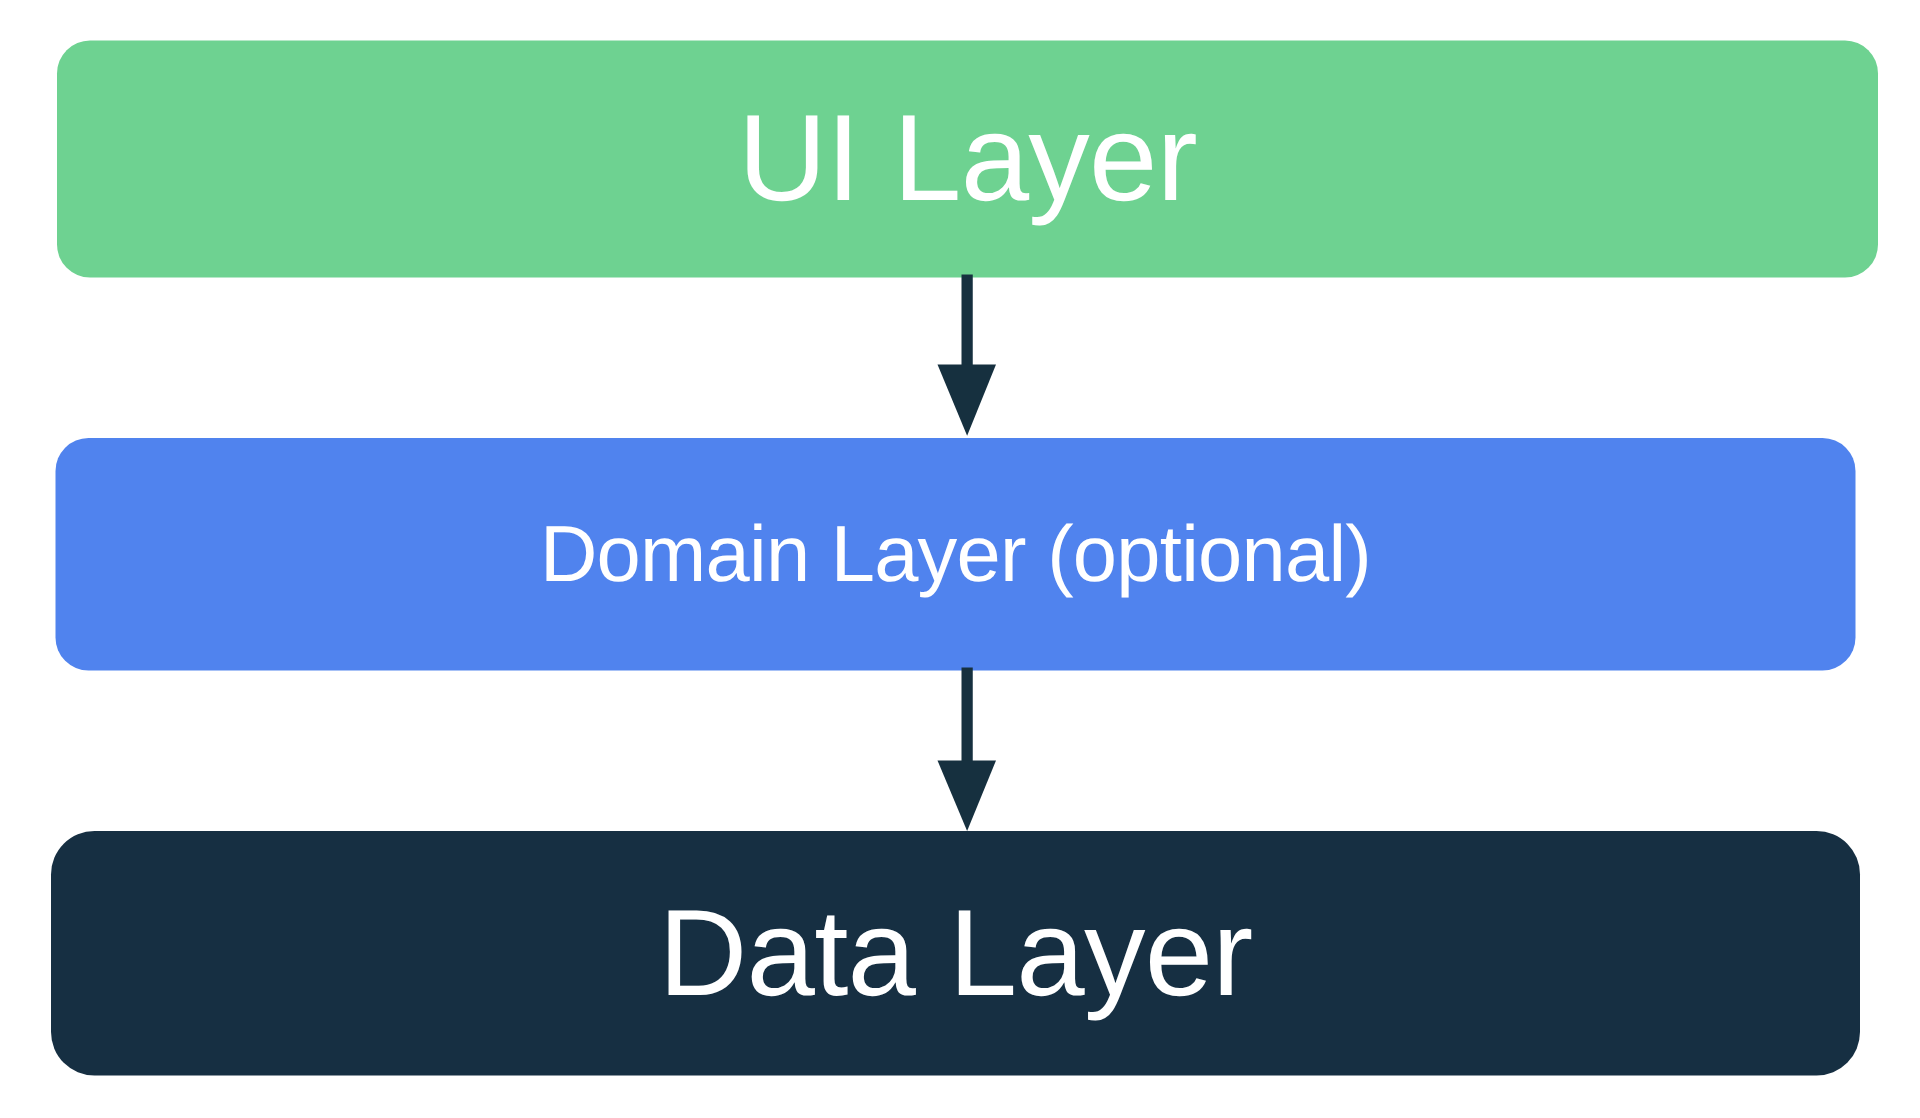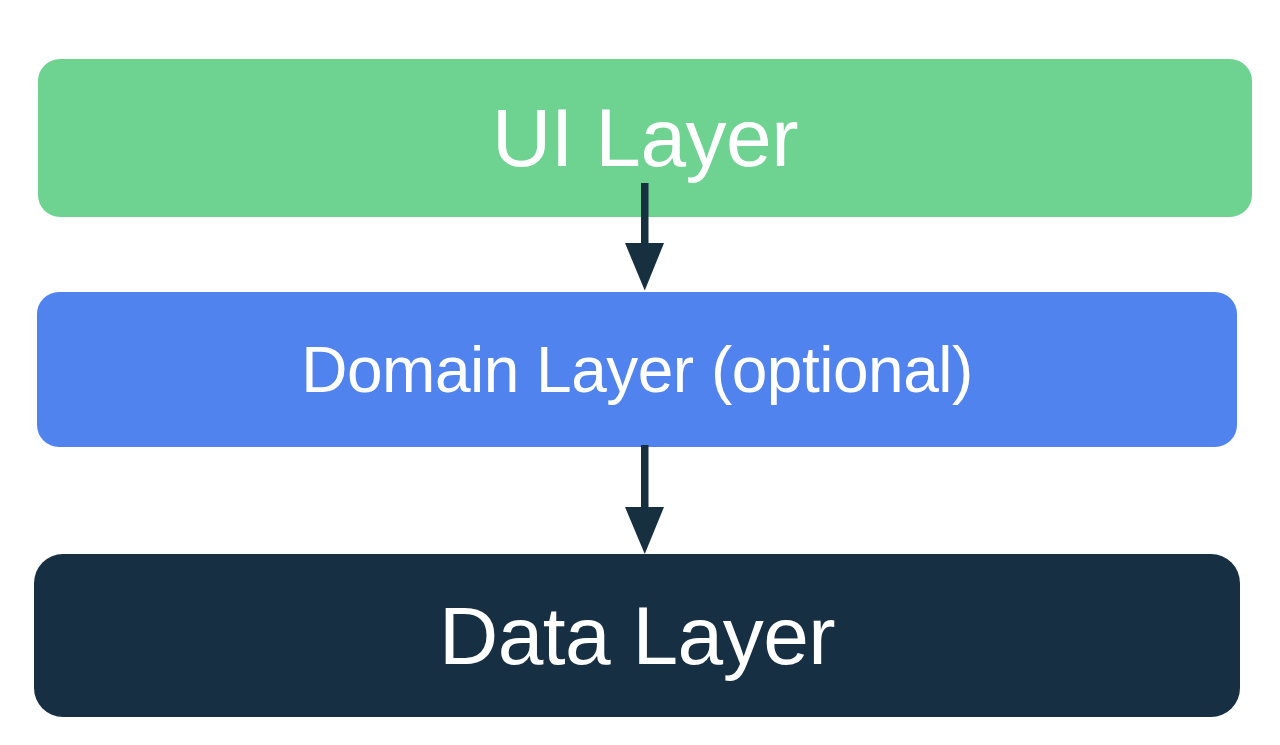--- a/index.html
+++ b/index.html
@@ -43,33 +43,32 @@
     user-select: none;
   }
 
   
   #box-ui-layer {
     left: 38px;
     top: 27px;
     width: 1214px;
     height: 158px;
     background: #6ed291;
-    margin-top: 32px;
   }
 
   
   #box-domain-layer {
     left: 37px;
     top: 292px;
     width: 1200px;
     height: 155px;
     background: #5083ee;
   }
   #box-domain-layer .layer-label {
-    font-size: 64px;
+    font-size: 53px;
   }
 
   
   #box-data-layer {
     left: 34px;
     top: 554px;
     width: 1206px;
     height: 163px;
     background: #162f42;
     border-radius: 29px;

